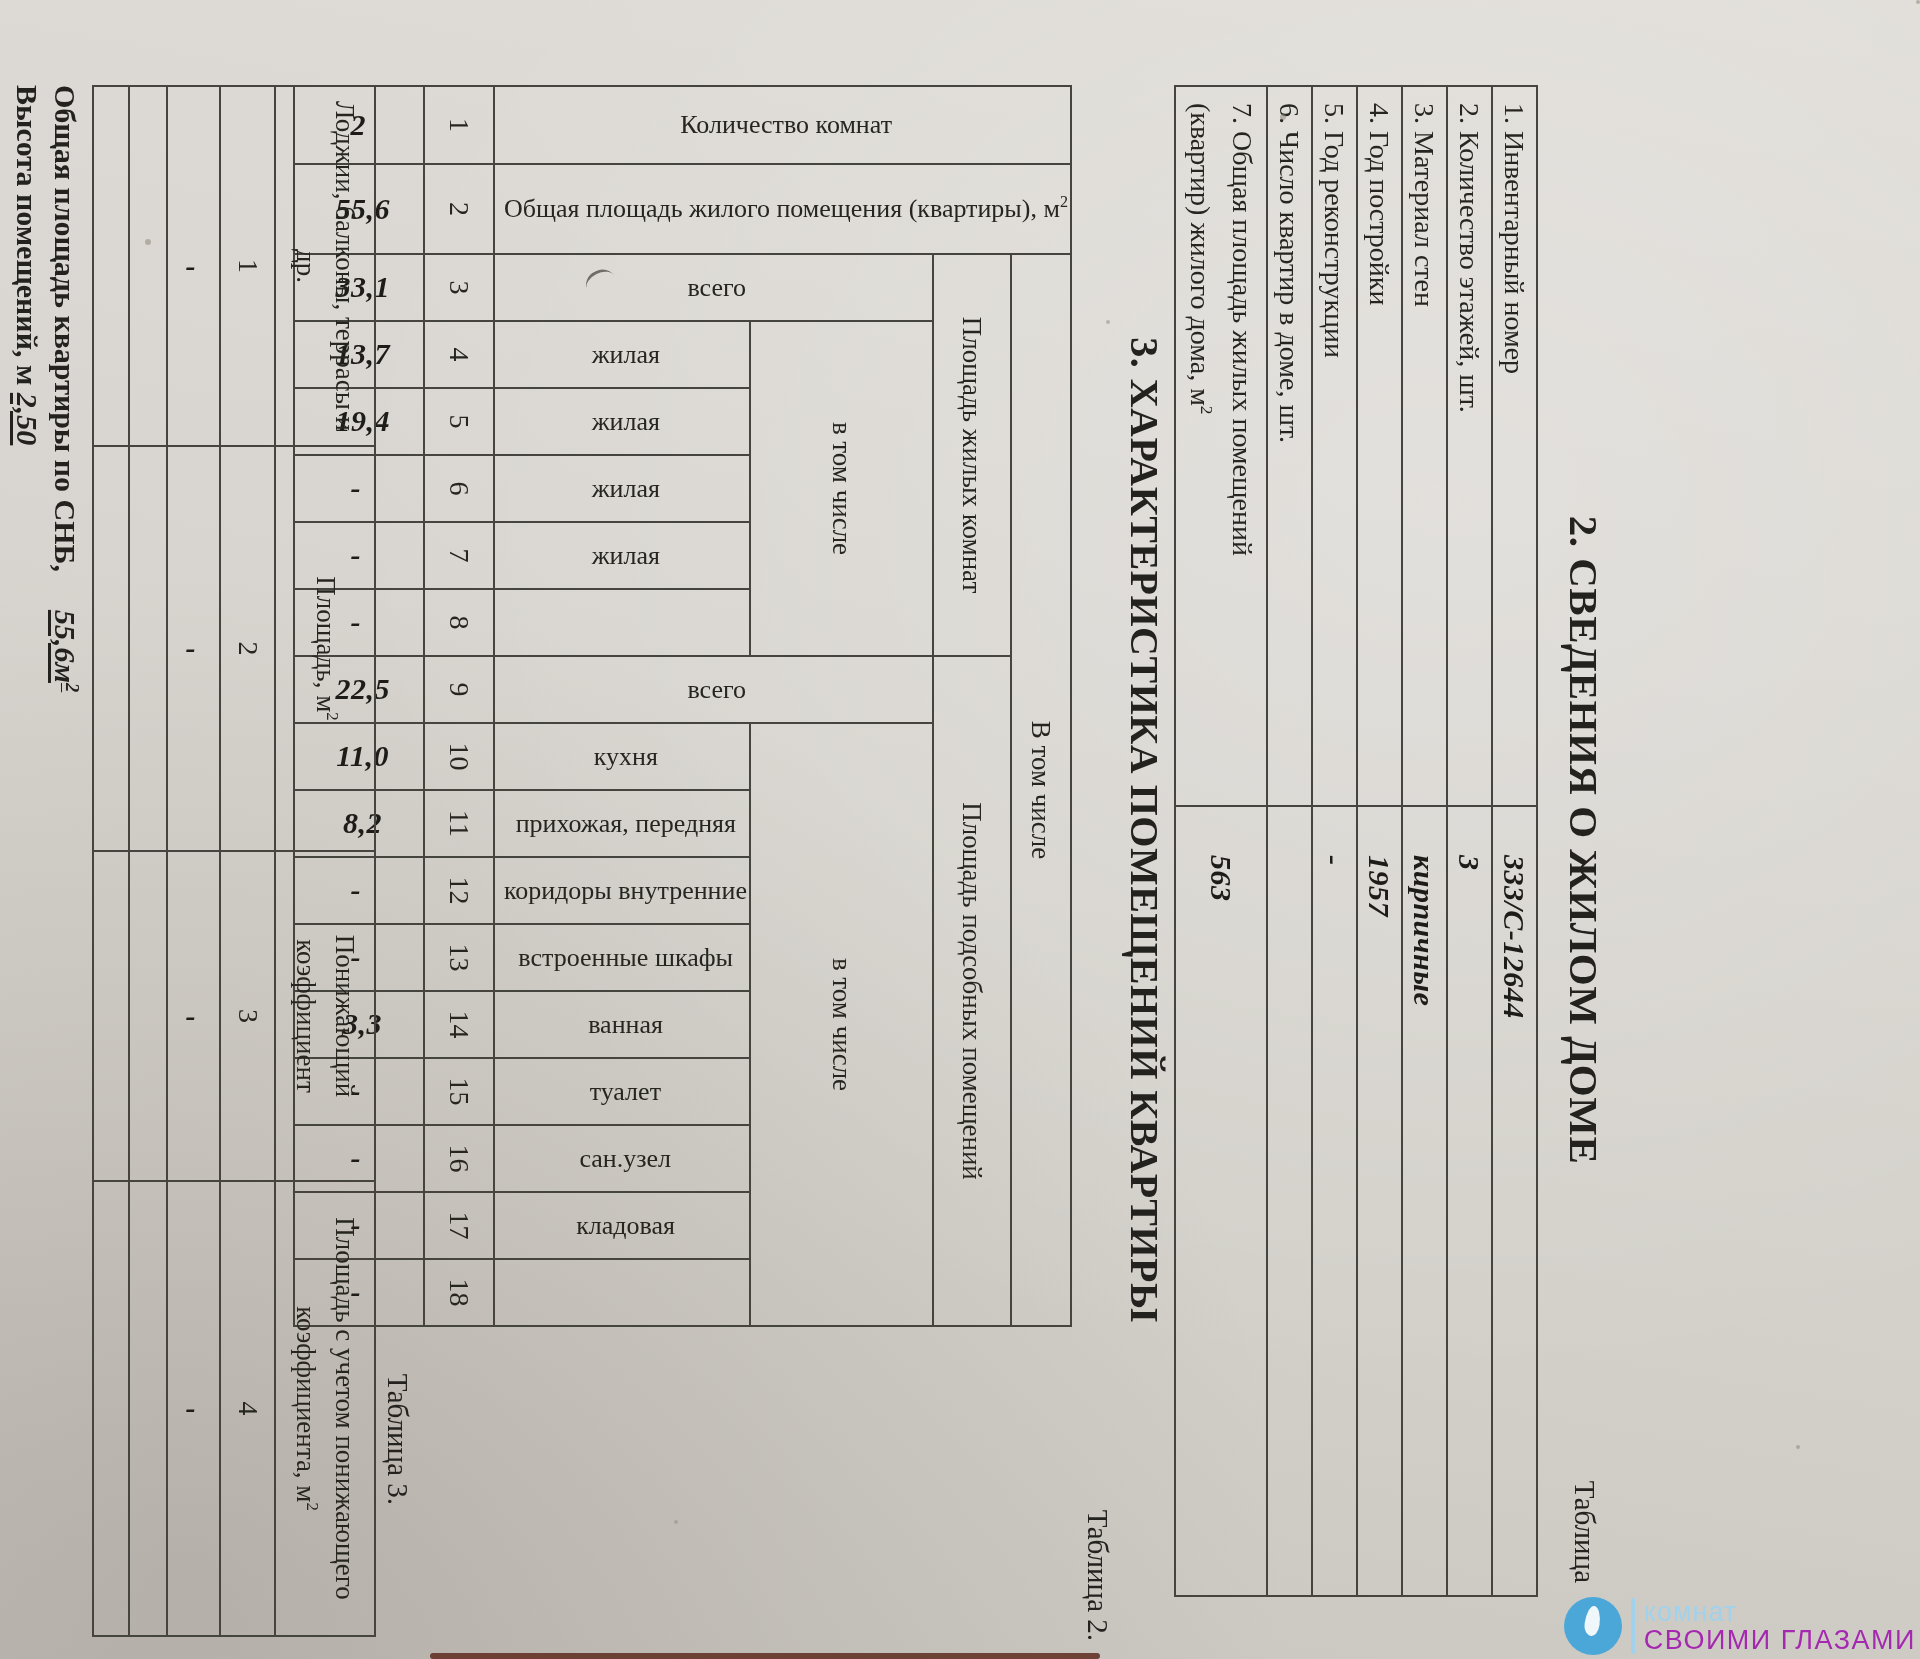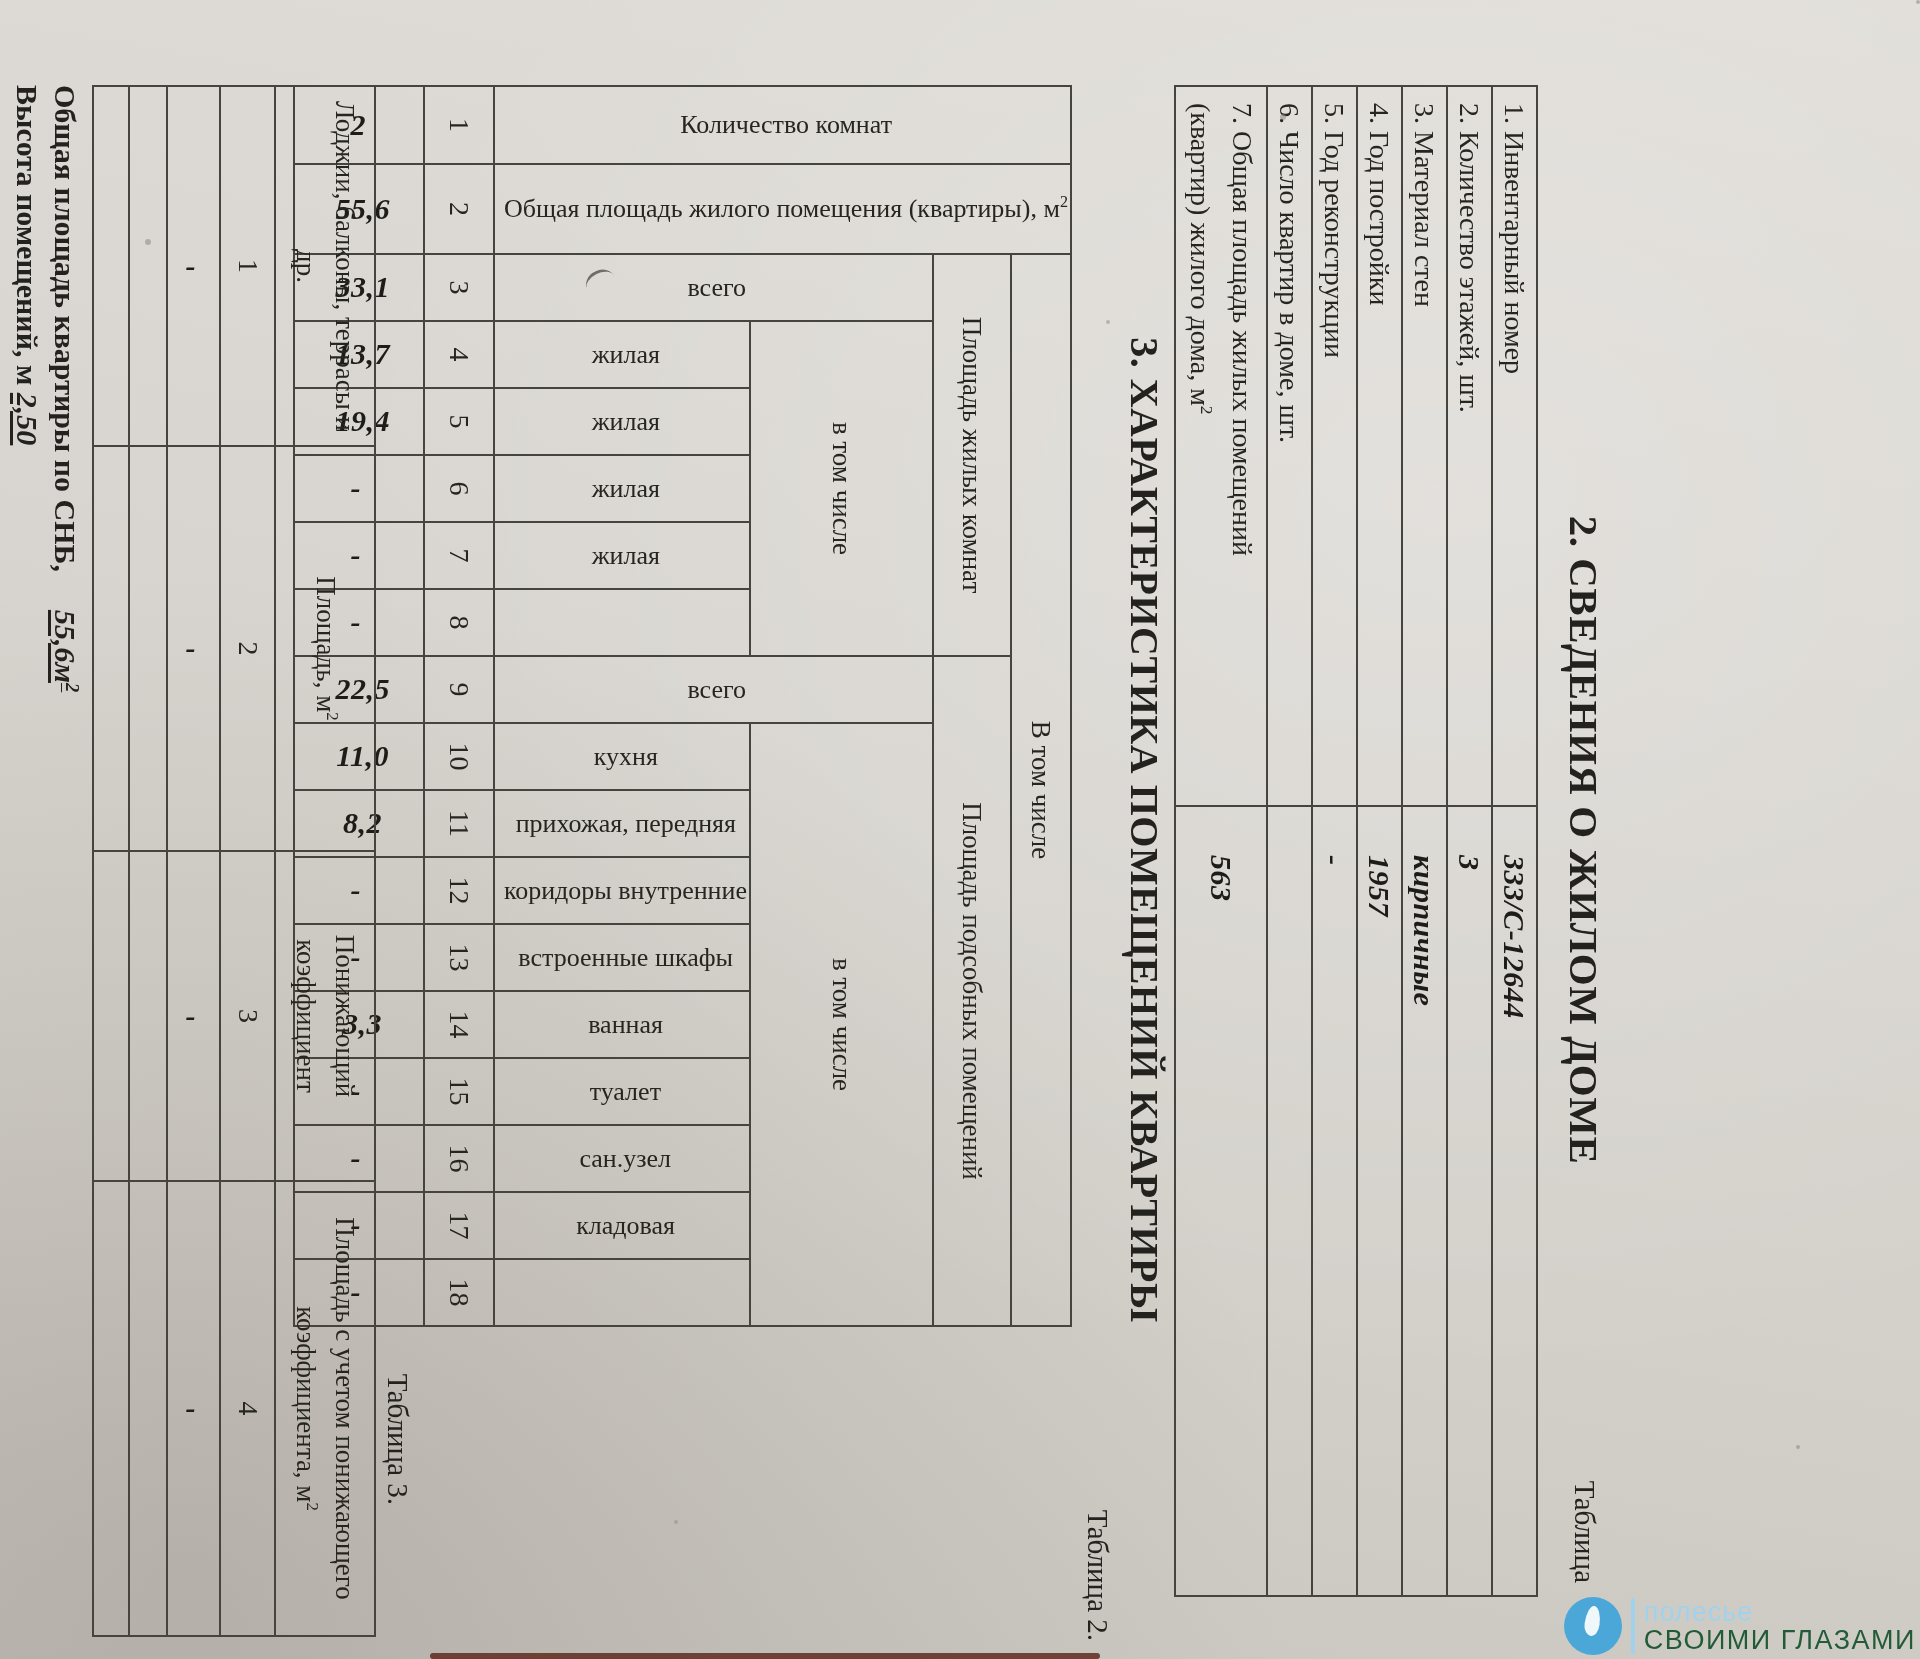--- a/index.html
+++ b/index.html
@@ -92,21 +92,21 @@
   #watermark { position:absolute; right:4px; bottom:4px; display:flex; align-items:center;
                gap:9px; z-index:5; opacity:.93; }
   #wm-logo { width:58px; height:58px; border-radius:50%; background:#41a5da; position:relative; flex:0 0 auto; }
   #wm-logo::after { content:''; position:absolute; left:21px; top:9px; width:15px; height:30px;
                     background:#f2fbff; border-radius:48% 52% 46% 54%/62% 60% 40% 38%;
                     transform:rotate(8deg); }
   #wm-bar { width:4px; height:56px; background:#9ed3f0; border-radius:2px; }
   #wm-text { display:flex; flex-direction:column; line-height:1.05;
              font-family:"Liberation Sans", sans-serif; color:#9ed3f0; }
   #wm-l1 { font-size:27px; letter-spacing:1px; }
-  #wm-l2 { font-size:27px; text-transform:uppercase; letter-spacing:1.5px; color:#14532d; }
+  #wm-l2 { font-size:27px; text-transform:uppercase; letter-spacing:1.5px; color:#a21caf; }
 </style>
 </head>
 <body>
 
 <div id="frame">
   <div id="doc">
 
     <div class="abs" id="trow1">
       <span class="tlbl">Таблица</span>
       <span class="ttl">2. СВЕДЕНИЯ О ЖИЛОМ ДОМЕ</span>
@@ -303,17 +303,17 @@
     </div>
 
     <div id="edge-sliver"></div>
     <div id="specks"></div>
   </div>
 
   <div id="watermark">
     <div id="wm-logo"></div>
     <div id="wm-bar"></div>
     <div id="wm-text">
-      <span id="wm-l1">полесье</span>
+      <span id="wm-l1">комнат</span>
       <span id="wm-l2">своими глазами</span>
     </div>
   </div>
 </div>
 
 </body></html>

